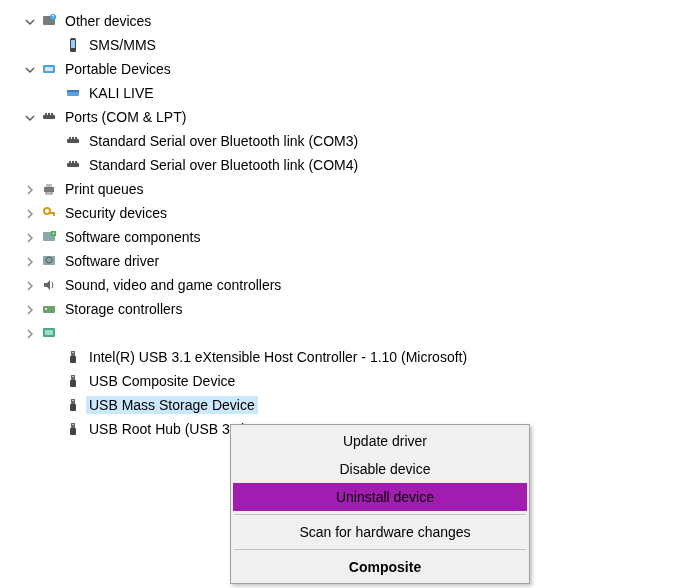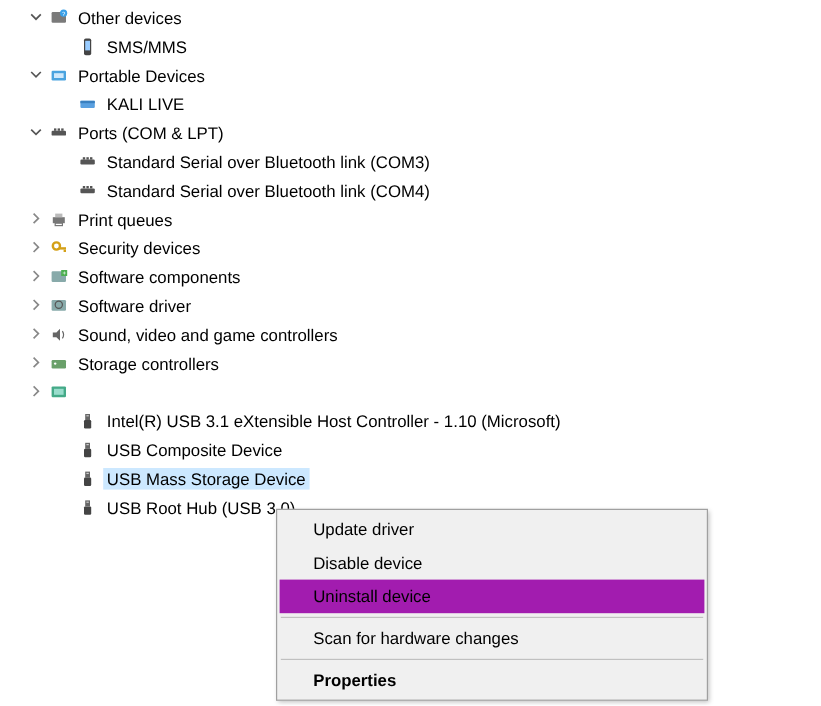--- a/index.html
+++ b/index.html
@@ -1,18 +1,18 @@
 <!DOCTYPE html>
 <html><head>
 <meta charset="utf-8">
 <style>
   * { margin:0; padding:0; box-sizing:border-box; }
   body { font-family:"Segoe UI",Tahoma,sans-serif; font-size:14px; color:#000; background:#fff; width:684px; height:588px; overflow:hidden; position:relative; }
   .tree { padding:6px 0 0 0; }
-  .row { display:flex; align-items:flex-start; height:24px; white-space:nowrap; }
+  .row { display:flex; align-items:flex-end; height:24px; white-space:nowrap; }
   .ind { display:inline-block; }
   .caret { width:16px; height:16px; display:inline-flex; align-items:center; justify-content:center; cursor:pointer; color:#555; }
   .caret svg { width:10px; height:10px; }
   .ico { width:18px; height:18px; display:inline-flex; align-items:center; justify-content:center; margin:0 4px 0 2px; }
   .lbl { padding:1px 3px; cursor:default; }
   .lbl.sel { background:#CCE8FF; }
   .ctx { position:absolute; background:#F0F0F0; border:1px solid #A0A0A0; box-shadow:2px 2px 4px rgba(0,0,0,0.25); font-size:14px; padding:2px; }
   .ctx .mi { padding:6px 18px 6px 28px; cursor:default; }
   .ctx .mi.hl { background:#a21caf; }
   .ctx .mi.bold { font-weight:600; }
@@ -269,28 +269,28 @@
         <svg width="16" height="16" viewBox="0 0 16 16">
           <rect x="6" y="2" width="4" height="5" fill="#666"></rect>
           <rect x="5" y="7" width="6" height="7" rx="1" fill="#444"></rect>
           <rect x="7" y="3" width="2" height="1" fill="#ccc"></rect>
         </svg>
       </span>
       <span class="lbl">USB Root Hub (USB 3.0)</span>
     </div>
   </div>
 
-<div class="ctx" id="ctx" style="left: 230px; top: 424px; width: 360px;">
+<div class="ctx" id="ctx" style="left: 230px; top: 424px; width: 300px; text-align: center;">
     <div class="mi">Update driver</div>
     <div class="mi">Disable device</div>
     <div class="mi hl">Uninstall device</div>
     <div class="sep"></div>
     <div class="mi">Scan for hardware changes</div>
     <div class="sep"></div>
-    <div class="mi bold">Properties</div>
+    <div class="mi bold">Composite</div>
   </div>
 
 <svg class="arrow" id="arrow" width="684" height="588">
   <defs>
       <marker id="ah" markerWidth="12" markerHeight="12" refX="9" refY="5" orient="auto">
     <path d="M0,0 L10,5 L0,10 Z" fill="#E30000"></path>
       </marker>
     </defs>
   <line id="arline" stroke="#E30000" stroke-width="14" marker-end="url(#ah)" x1="130" y1="530" x2="238" y2="495"></line>
 </svg>

